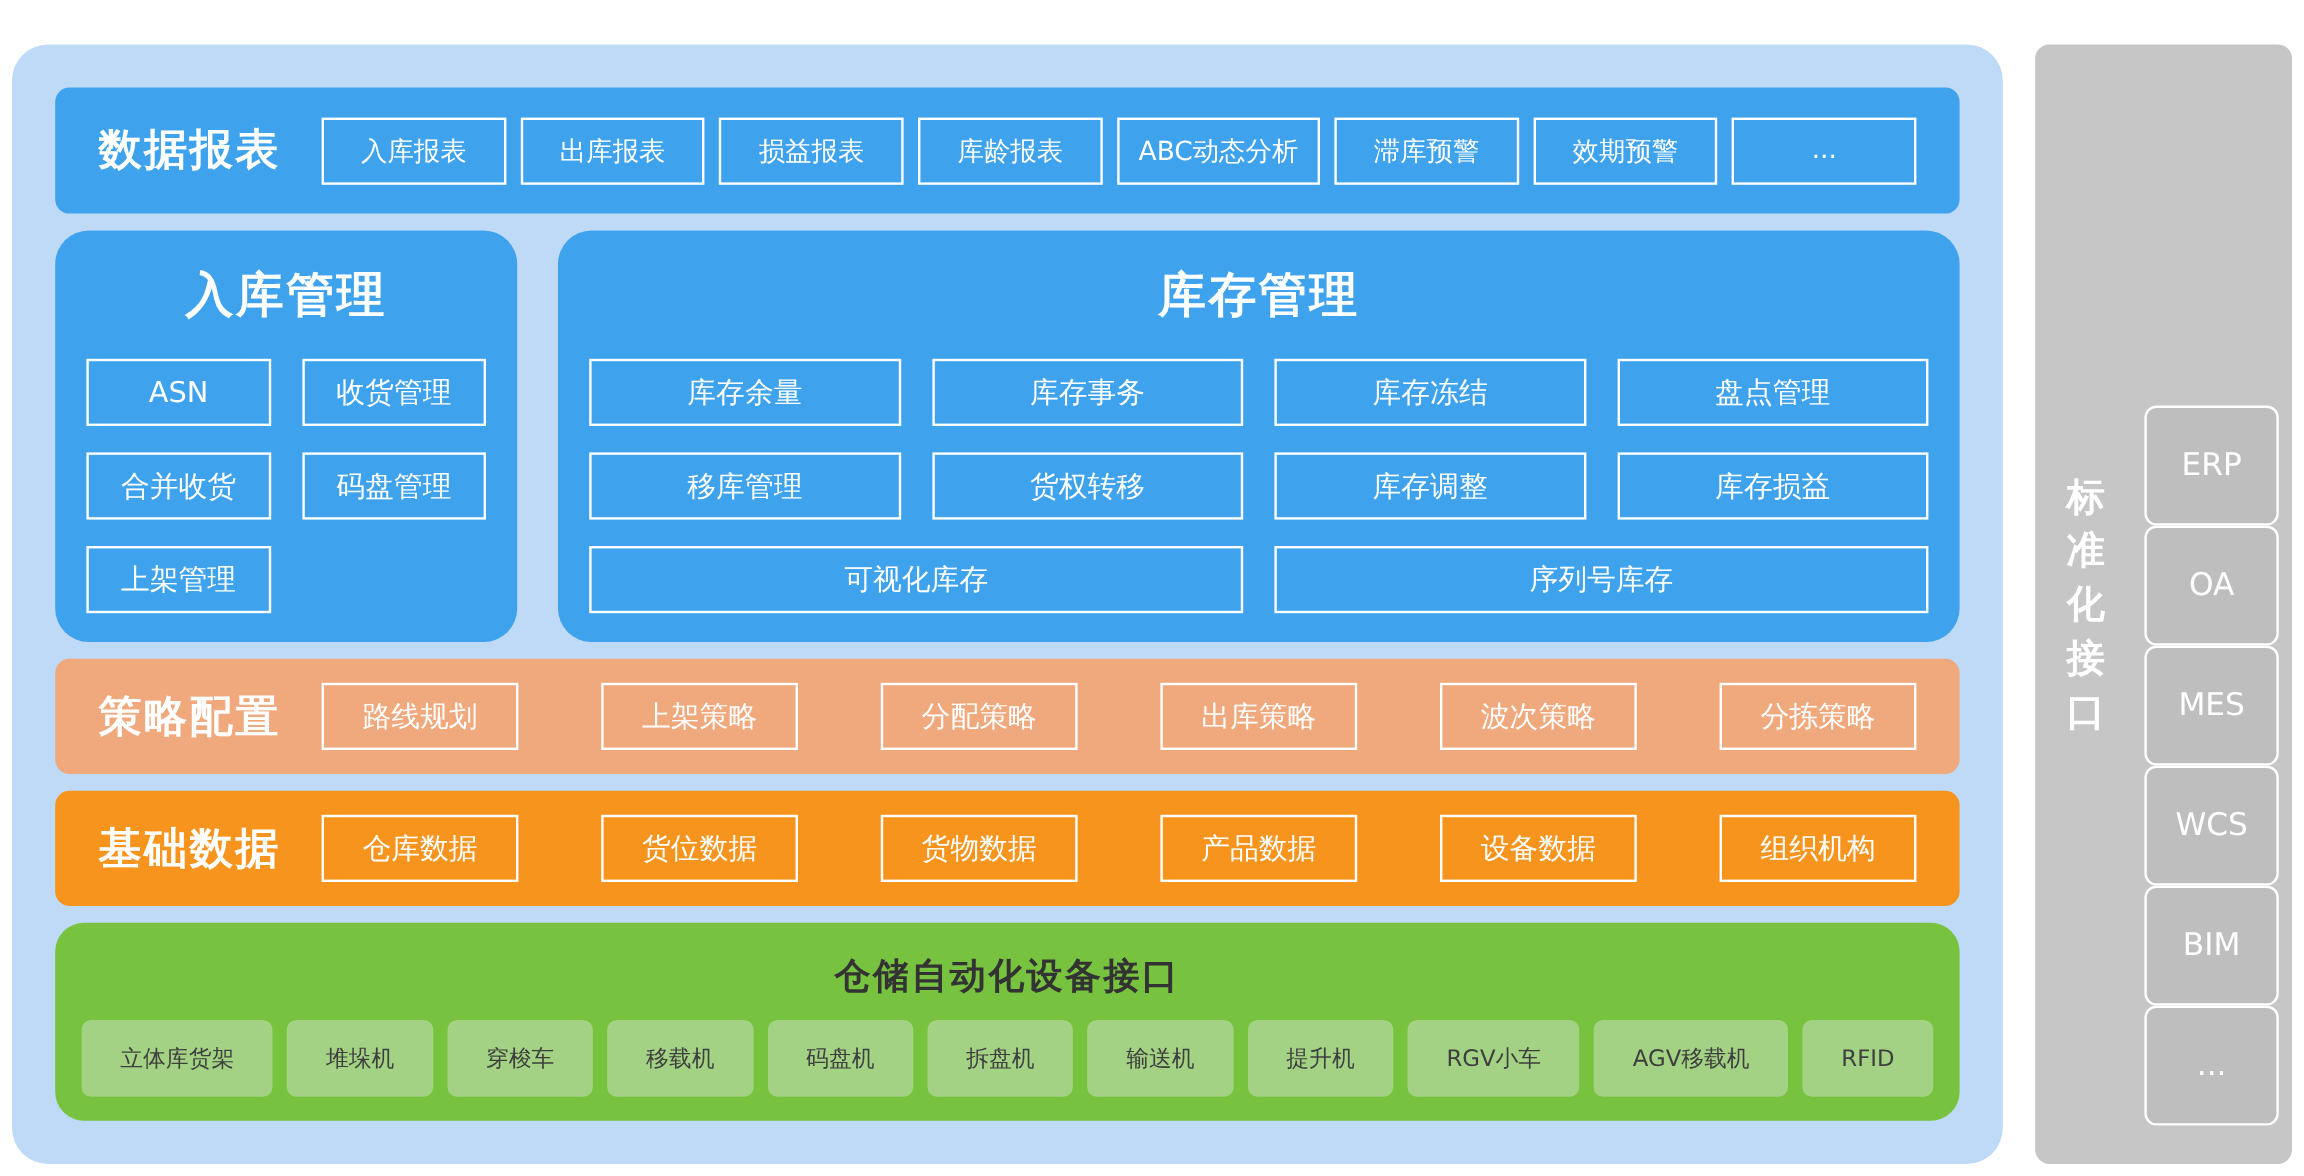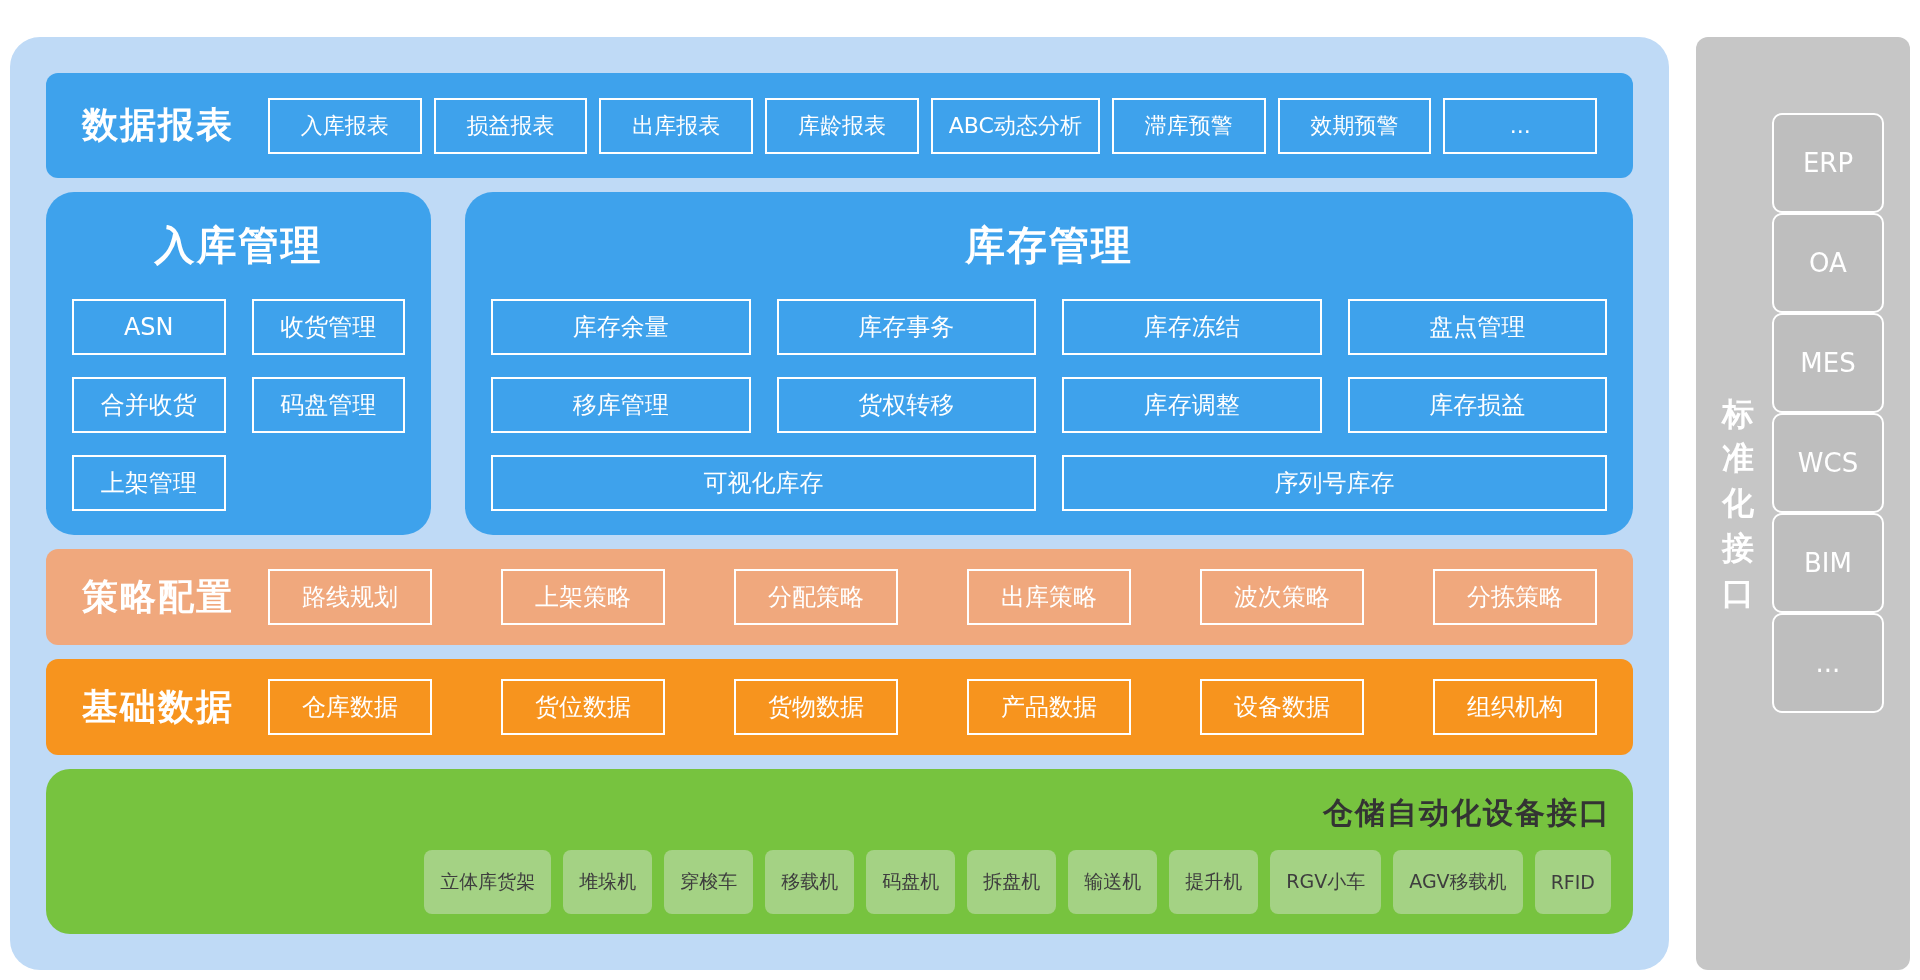--- a/index.html
+++ b/index.html
@@ -89,21 +89,20 @@
   .panel-grid .outline-box { font-size: 24px; padding: 0 10px; }
   
   .automation {
     flex: 1;
     background: #77c33f;
     border-radius: 24px;
     padding: 14px 22px 20px 22px;
     display: flex;
     flex-direction: column;
     justify-content: space-between;
-    align-items: flex-end;
   }
   .automation-title {
     text-align: center;
     color: #333333;
     font-size: 30px;
     font-weight: bold;
     letter-spacing: 2px;
     margin-top: 10px;
   }
   .automation-row { display: flex; gap: 12px; }
@@ -135,24 +134,24 @@
     color: #ffffff;
     font-size: 32px;
     font-weight: bold;
     line-height: 1.4;
     text-align: center;
   }
   .sidebar-boxes {
     position: absolute;
     top: 32px;
     bottom: 32px;
-    right: 26px;
-    display: flex;
-    flex-direction: column;
-    justify-content: flex-start;
+    right: 11px;
+    display: flex;
+    flex-direction: column;
+    justify-content: flex-end;
     align-items: flex-end;
     margin-top: 44px;
   }
   .sidebar-box {
     width: 112px;
     height: 100px;
     background: #bebebe;
     border: 2px solid #ffffff;
     border-radius: 10px;
     color: #ffffff;
@@ -166,22 +165,22 @@
 <body>
 
 <div class="layout">
 
   <div class="main">
 
     <div class="bar reports">
       <div class="bar-title">数据报表</div>
       <div class="bar-items grow">
           <div class="outline-box">入库报表</div>
+          <div class="outline-box">出库报表</div>
           <div class="outline-box">损益报表</div>
-          <div class="outline-box">出库报表</div>
           <div class="outline-box">库龄报表</div>
           <div class="outline-box">ABC动态分析</div>
           <div class="outline-box">滞库预警</div>
           <div class="outline-box">效期预警</div>
           <div class="outline-box">...</div>
         </div>
     </div>
 
     <div class="panels-row">
 

